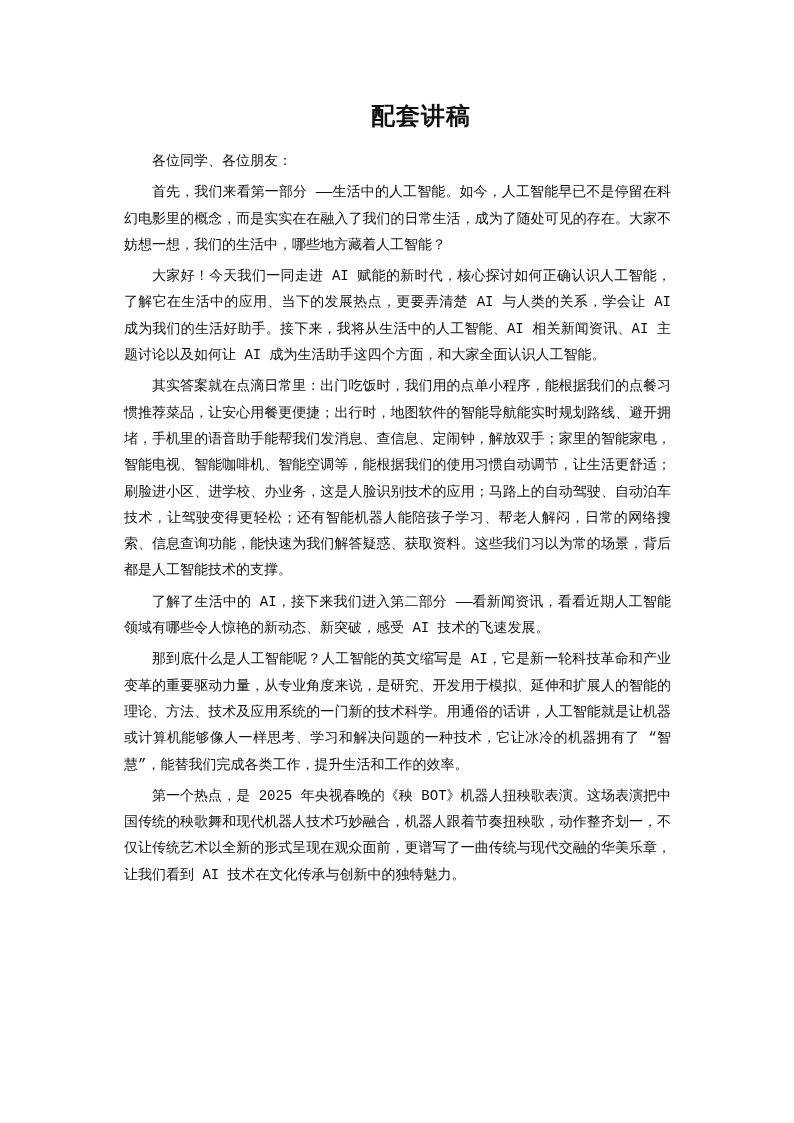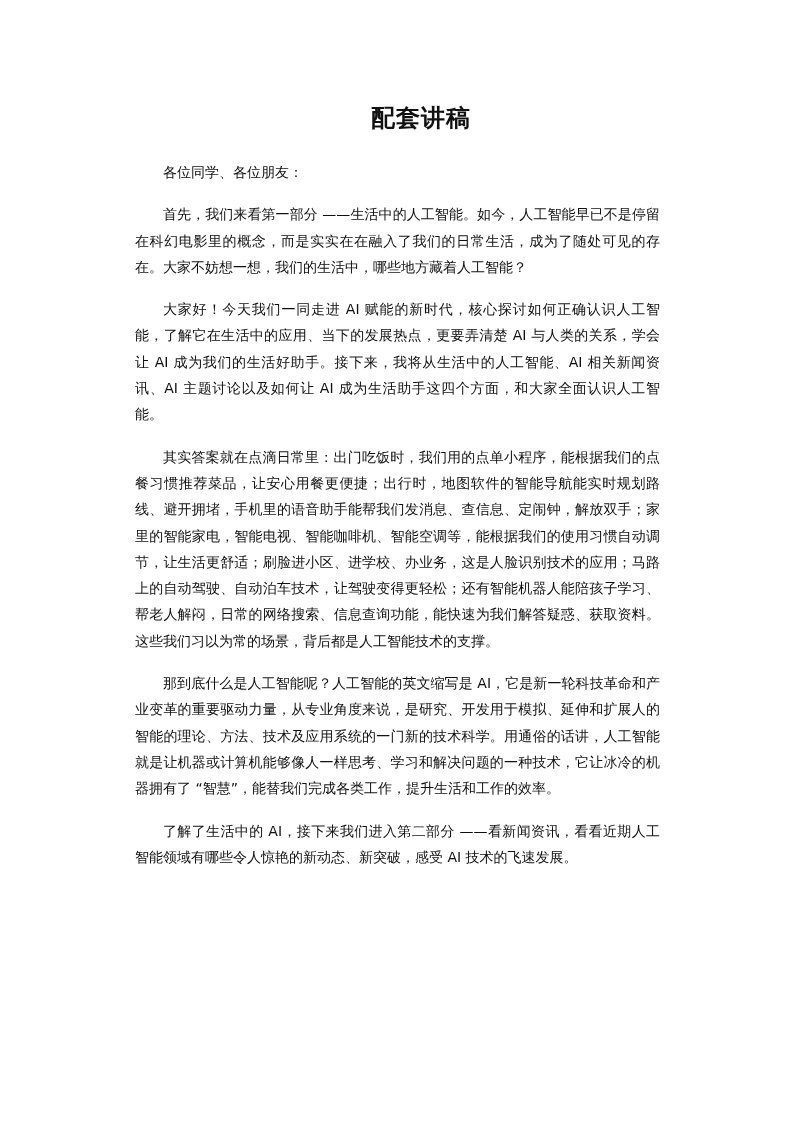--- a/index.html
+++ b/index.html
@@ -1,32 +1,33 @@
 <!DOCTYPE html>
 <html><head>
 <meta charset="utf-8">
 <style>
   html, body { margin:0; padding:0; background:#ffffff; }
   body { width:794px; height:1123px; position:relative; overflow:hidden;
          font-family:"DejaVu Sans", "Liberation Sans", sans-serif; color:#111; }
-  .page { position:absolute; left:0; top:0; width:794px; height:1123px; background:#fff; }
+  .page { position:absolute; left:0; top:0; width:794px; height:1123px; background:#fff;font-family:Liberation Mono, monospace; }
   .title { position:absolute; top:100px; left:0; width:794px; text-align:center;
            padding-left:48px; box-sizing:border-box;
            font-size:24px; font-weight:bold; letter-spacing:1px; line-height:36px; }
   .body { position:absolute; left:119px; top:143px; width:557px;
           font-size:14px; line-height:26.3px; }
-  .p { margin:16px; text-indent:28px; text-align:justify; }
+  .p { margin:5px; text-indent:28px; text-align:justify; }
   .p.salutation { text-indent:28px; margin-bottom:0; }
 </style>
 </head>
 <body>
 
 <div class="page">
   <div class="title">配套讲稿</div>
   <div class="body">
     <p class="p salutation">各位同学、各位朋友：</p>
     <p class="p">首先，我们来看第一部分 ——生活中的人工智能。如今，人工智能早已不是停留在科幻电影里的概念，而是实实在在融入了我们的日常生活，成为了随处可见的存在。大家不妨想一想，我们的生活中，哪些地方藏着人工智能？</p>
     <p class="p">大家好！今天我们一同走进 AI 赋能的新时代，核心探讨如何正确认识人工智能，了解它在生活中的应用、当下的发展热点，更要弄清楚 AI 与人类的关系，学会让 AI 成为我们的生活好助手。接下来，我将从生活中的人工智能、AI 相关新闻资讯、AI 主题讨论以及如何让 AI 成为生活助手这四个方面，和大家全面认识人工智能。</p>
     <p class="p">其实答案就在点滴日常里：出门吃饭时，我们用的点单小程序，能根据我们的点餐习惯推荐菜品，让安心用餐更便捷；出行时，地图软件的智能导航能实时规划路线、避开拥堵，手机里的语音助手能帮我们发消息、查信息、定闹钟，解放双手；家里的智能家电，智能电视、智能咖啡机、智能空调等，能根据我们的使用习惯自动调节，让生活更舒适；刷脸进小区、进学校、办业务，这是人脸识别技术的应用；马路上的自动驾驶、自动泊车技术，让驾驶变得更轻松；还有智能机器人能陪孩子学习、帮老人解闷，日常的网络搜索、信息查询功能，能快速为我们解答疑惑、获取资料。这些我们习以为常的场景，背后都是人工智能技术的支撑。</p>
+    <p class="p">了解了生活中的 AI，接下来我们进入第二部分 ——看新闻资讯，看看近期人工智能领域有哪些令人惊艳的新动态、新突破，感受 AI 技术的飞速发展。</p>
     <p class="p">那到底什么是人工智能呢？人工智能的英文缩写是 AI，它是新一轮科技革命和产业变革的重要驱动力量，从专业角度来说，是研究、开发用于模拟、延伸和扩展人的智能的理论、方法、技术及应用系统的一门新的技术科学。用通俗的话讲，人工智能就是让机器或计算机能够像人一样思考、学习和解决问题的一种技术，它让冰冷的机器拥有了 “智慧”，能替我们完成各类工作，提升生活和工作的效率。</p>
-    <p class="p">了解了生活中的 AI，接下来我们进入第二部分 ——看新闻资讯，看看近期人工智能领域有哪些令人惊艳的新动态、新突破，感受 AI 技术的飞速发展。</p>
+    <p class="p">第一个热点，是 2025 年央视春晚的《秧 BOT》机器人扭秧歌表演。这场表演把中国传统的秧歌舞和现代机器人技术巧妙融合，机器人跟着节奏扭秧歌，动作整齐划一，不仅让传统艺术以全新的形式呈现在观众面前，更谱写了一曲传统与现代交融的华美乐章，让我们看到 AI 技术在文化传承与创新中的独特魅力。</p>
   </div>
 </div>
 
 </body></html>

